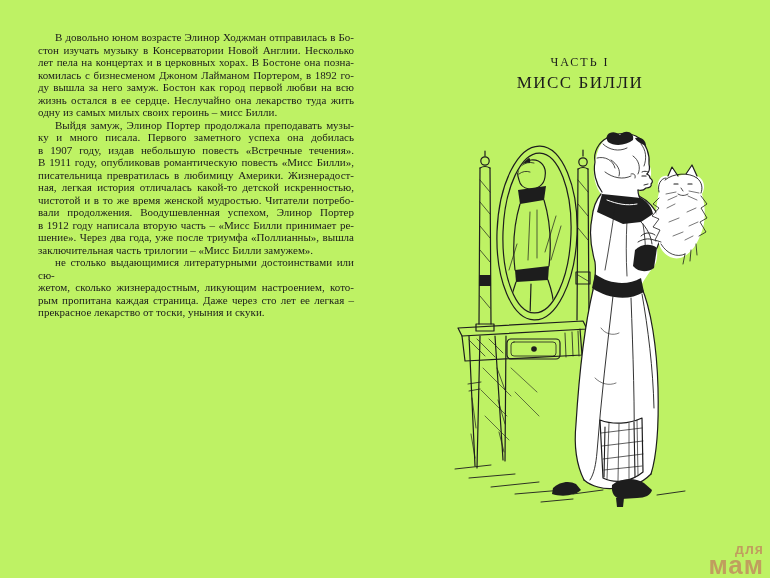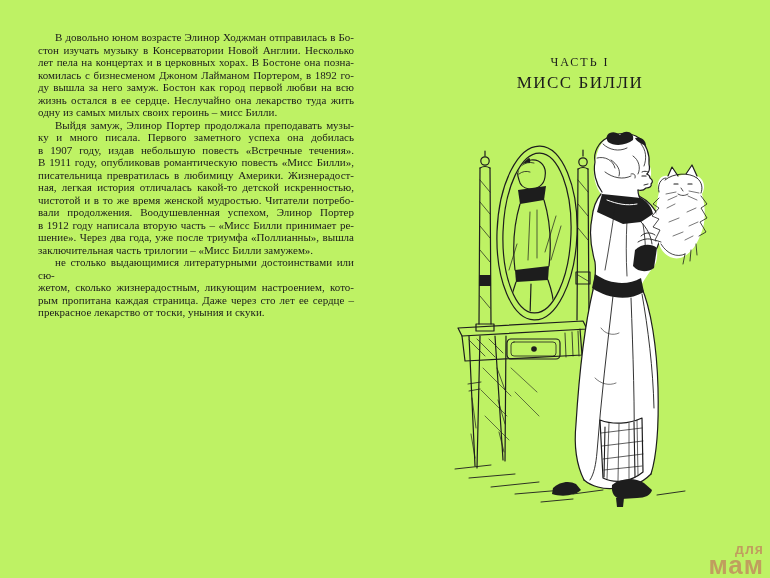--- a/index.html
+++ b/index.html
@@ -49,21 +49,21 @@
         <div class="line">ная, легкая история отличалась какой-то детской искренностью,</div>
         <div class="line">чистотой и в то же время женской мудростью. Читатели потребо-</div>
         <div class="line">вали продолжения. Воодушевленная успехом, Элинор Портер</div>
         <div class="line">в 1912 году написала вторую часть – «Мисс Билли принимает ре-</div>
         <div class="line">шение». Через два года, уже после триумфа «Поллианны», вышла</div>
         <div class="line">заключительная часть трилогии – «Мисс Билли замужем».</div>
       </div>
       <div class="para">
         <div class="line">не столько выдающимися литературными достоинствами или сю-</div>
         <div class="line">жетом, сколько жизнерадостным, ликующим настроением, кото-</div>
-        <div class="line">рым пропитана каждая страница. Даже через сто лет ее сердце –</div>
+        <div class="line">рым пропитана каждая страница. Даже через сто лет ее легкая –</div>
         <div class="line">прекрасное лекарство от тоски, уныния и скуки.</div>
       </div>
     </div>
 
   <div class="right-page">
     <div class="part-heading">ЧАСТЬ I</div>
     <div class="chapter-title">МИСС БИЛЛИ</div>
   </div>
 
   <svg class="illustration" viewBox="0 0 270 385">

